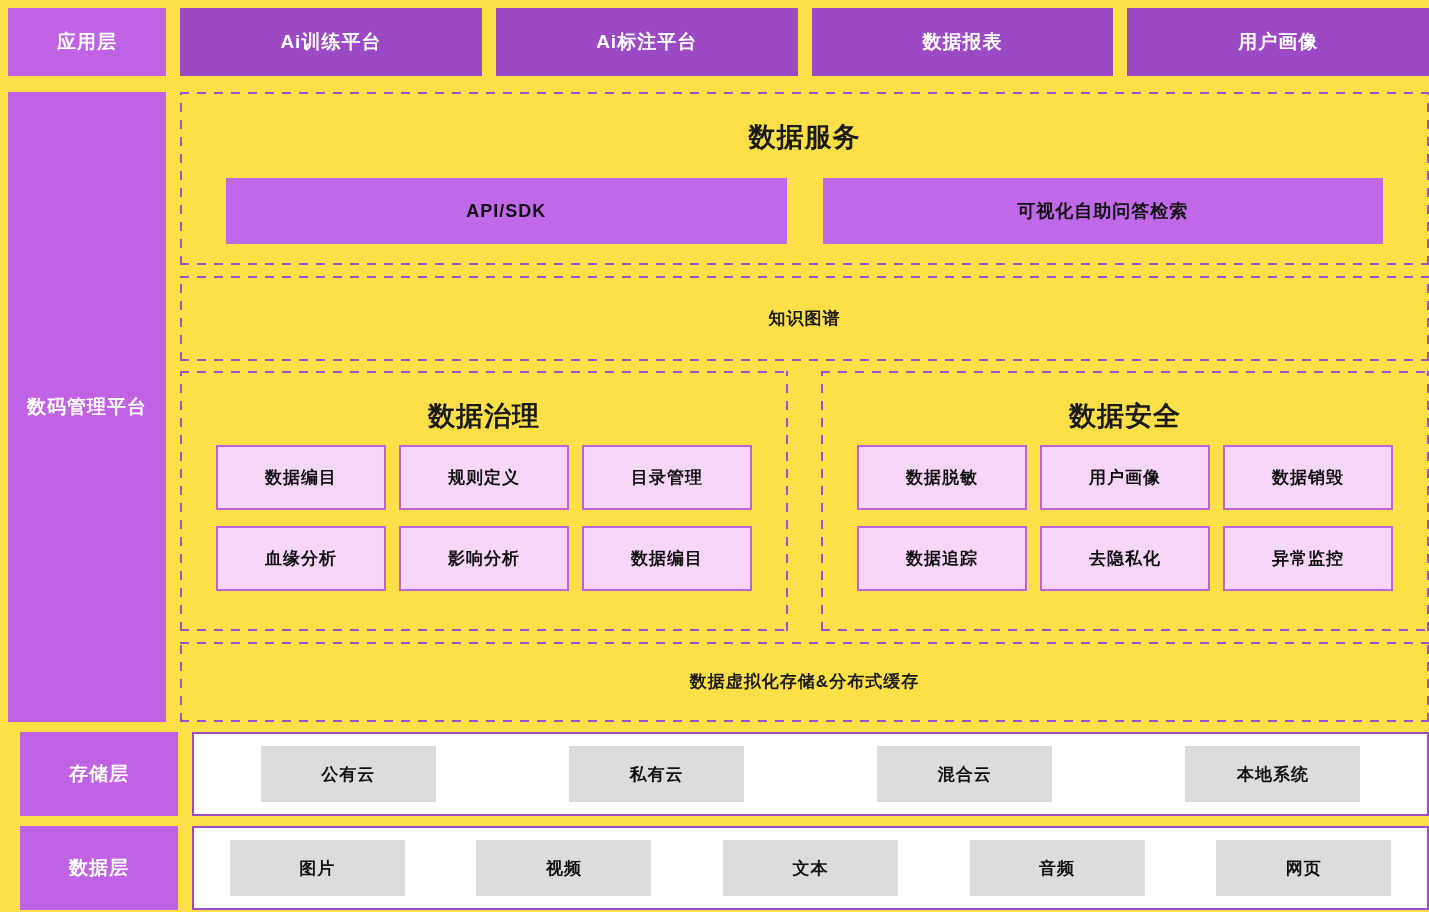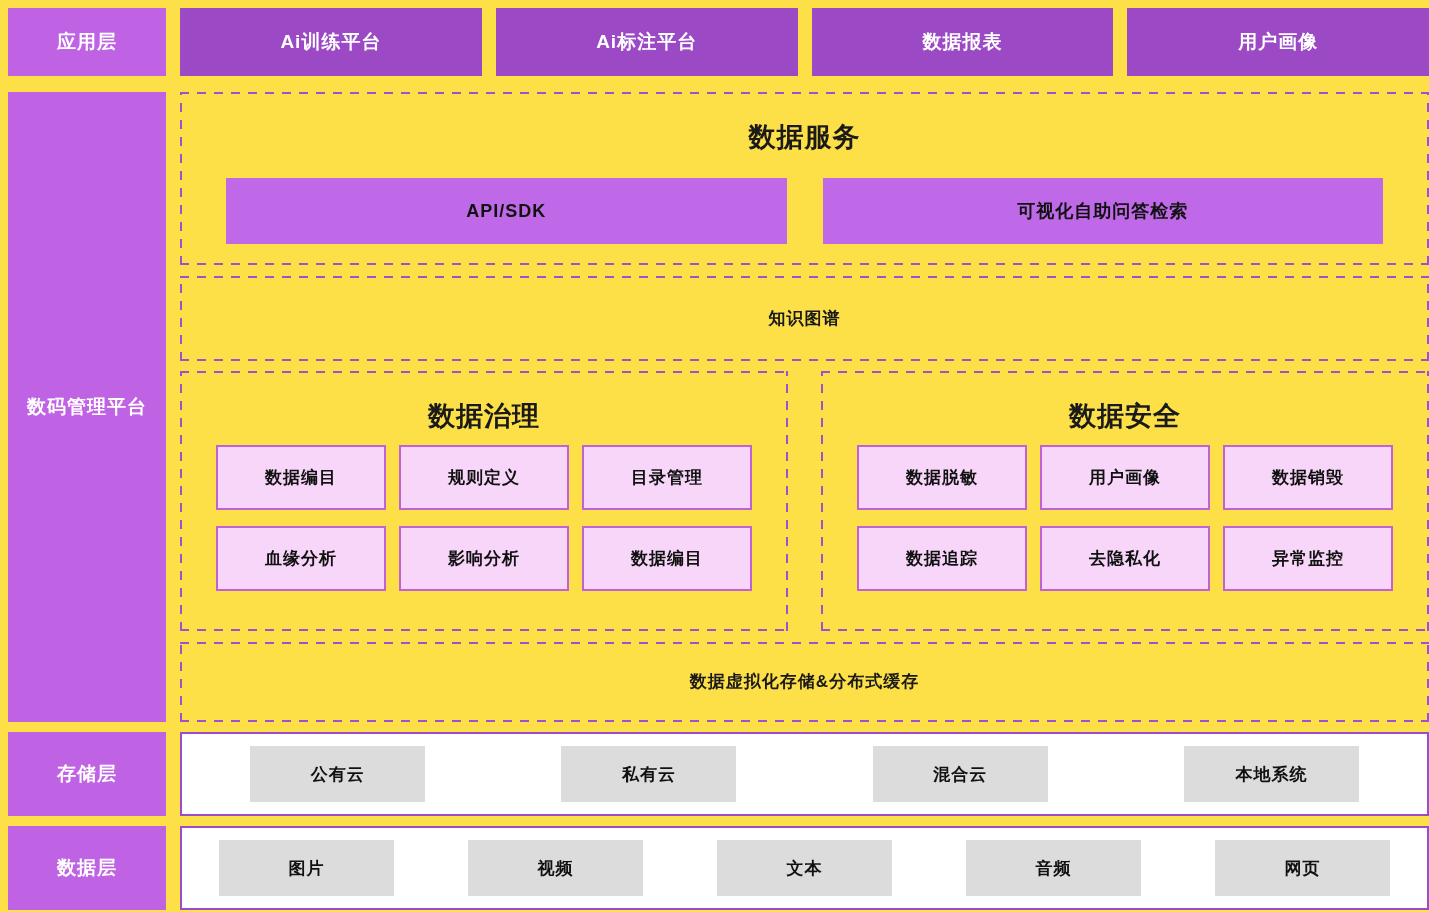--- a/index.html
+++ b/index.html
@@ -139,21 +139,21 @@
     color: #111111;
     font-weight: bold;
     font-size: 17px;
     display: flex;
     align-items: center;
     justify-content: center;
     letter-spacing: 1px;
   }
 
   
-  .bottom-row { margin-top: 10px; height: 84px; }
+  .bottom-row { margin-top: 10px; height: 84px; margin-left: 12px; }
   .solid-container {
     flex: 1;
     border: 2px solid var(--solid-border, #9d4bc8);
     background: #ffffff;
     display: flex;
     align-items: center;
     justify-content: space-around;
   }
   .gray-box {
     width: 175px;

